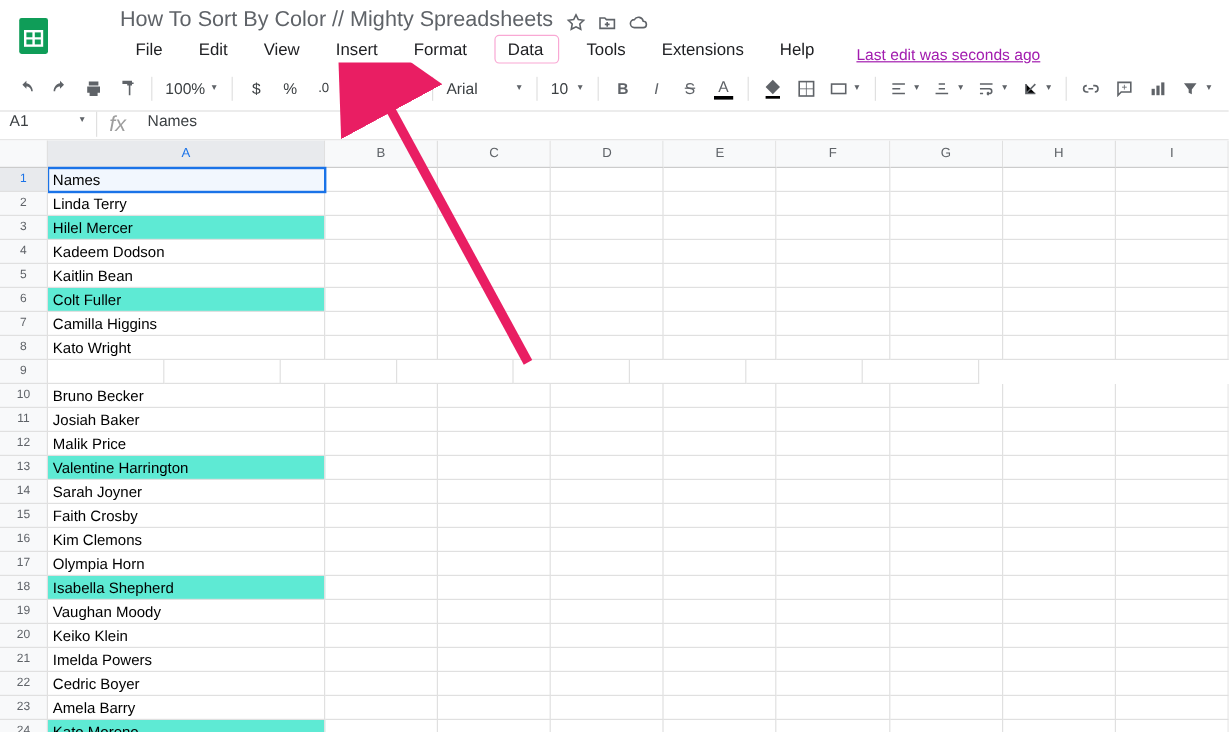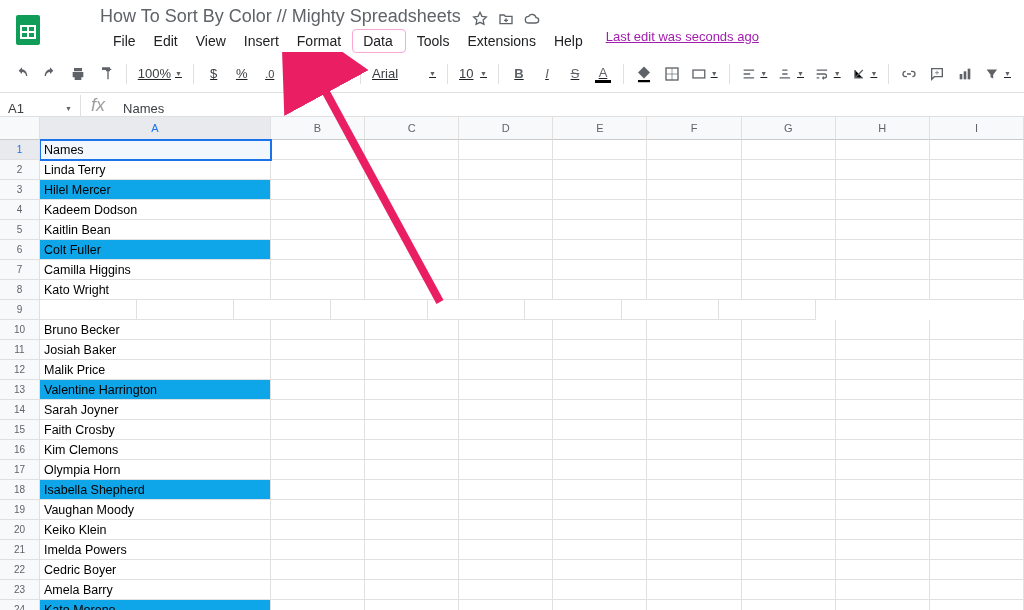--- a/index.html
+++ b/index.html
@@ -16,44 +16,44 @@
   .header { padding: 6px 8px 0 8px; }
   .title-row { display: flex; align-items: center; gap: 8px; }
   .logo {
     width: 40px; height: 40px; display: flex; align-items: center; justify-content: center;
   }
   .logo svg { width: 36px; height: 36px; }
   .title-block { flex: 1; }
   .doc-title { font-size: 18px; color: #5f6368; font-weight: 400; margin-left: 44px; }
   .title-icons { display: inline-flex; gap: 10px; margin-left: 8px; vertical-align: middle; }
   .ticon { width: 16px; height: 16px; color: #5f6368; fill: #5f6368; }
-  .menu-bar { display: flex; align-items: flex-start; gap: 0; margin-top: 2px; margin-left: 48px; font-size: 14px; color: #202124; }
+  .menu-bar { display: flex; align-items: flex-end; gap: 12px; margin-top: 2px; margin-left: 48px; font-size: 14px; color: #202124; }
   .menu-item { padding: 4px 9px; cursor: pointer; }
   .menu-data {
     border: 1px solid #f9a8d4; border-radius: 4px;
     padding: 3px 12px 3px 10px; margin: 0 2px;
     position: relative;
   }
   .edit-info { color: #a21caf; text-decoration: underline; margin-left: 14px; font-size: 13px; cursor: pointer; }
   .toolbar {
     display: flex; align-items: center; gap: 4px;
     padding: 4px 10px; border-bottom: 1px solid #e0e0e0;
-    height: 38px; margin-top: 2px; text-decoration: underline;
+    height: 38px; margin-top: 2px;
   }
   .tbtn {
     min-width: 24px; height: 26px;
     display: inline-flex; align-items: center; justify-content: center;
     padding: 0 3px; cursor: pointer;
     color: #5f6368;
   }
   .tsep { width: 1px; height: 20px; background: #e0e0e0; margin: 0 4px; }
   .tdrop::after { content: "▼"; font-size: 7px; margin-left: 4px; color: #5f6368; }
   .ttext { font-size: 13px; color: #3c4043; }
   .formula-bar {
-    display: flex; align-items: flex-end;
+    display: flex; align-items: flex-start;
     height: 24px; border-bottom: 1px solid #e0e0e0;
   }
   .name-box {
     width: 80px; padding: 0 8px; font-size: 13px; color: #3c4043;
     display: flex; align-items: center; justify-content: space-between;
   }
   .name-box::after { content: "▼"; font-size: 7px; color: #5f6368; }
   .fx {
     padding: 0 10px; color: #9e9e9e; font-style: italic; font-size: 18px;
     border-left: 1px solid #e0e0e0;
@@ -82,21 +82,21 @@
   .row { display: flex; height: 20px; }
   .cell {
     height: 20px; border-right: 1px solid #e0e0e0; border-bottom: 1px solid #e0e0e0;
     padding: 0 4px; font-size: 12.5px; color: #000;
     display: flex; align-items: center; overflow: hidden; white-space: nowrap;
   }
   .cell.selected { outline: 2px solid #1a73e8; outline-offset: -1px; background: rgba(26,115,232,0.06); z-index:2;}
   .wA { width: 238px; }
   .wO { width: 97px; }
   .hl-orange { background: #f6c78b; }
-  .hl-green { background: #0ea5e9; }
+  .hl-green { background: #5eead4; }
   .rowhdr.sel { background: #e8eaed; color: #1a73e8; }
   
   .arrow {
     position: absolute; left: 260px; top: 52px; pointer-events: none;
   }
 </style>
 </head>
 <body>
 
 <div class="header">

